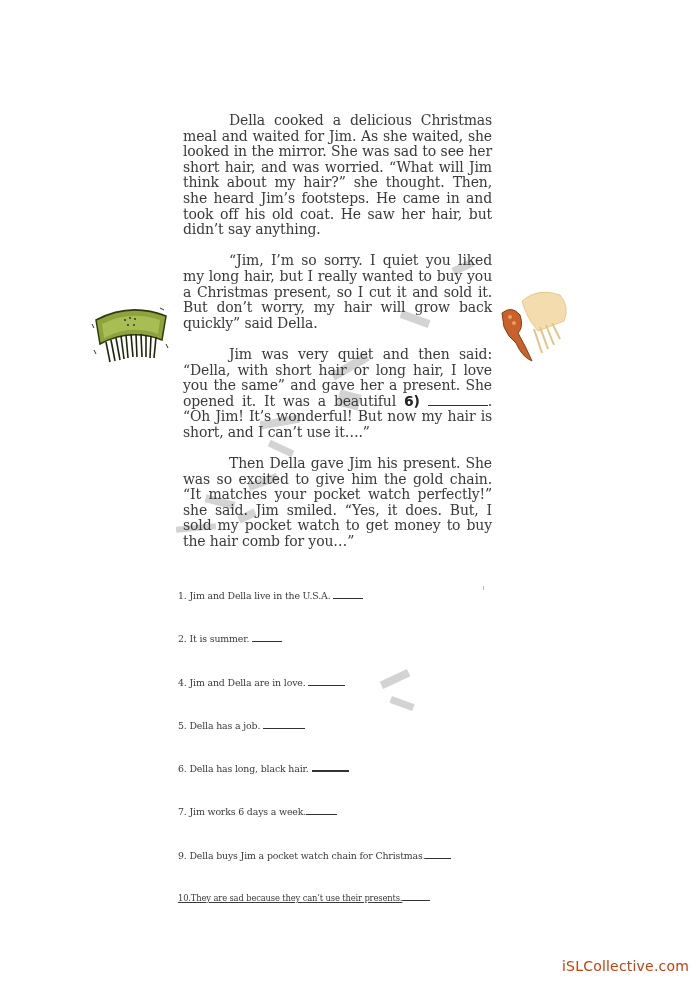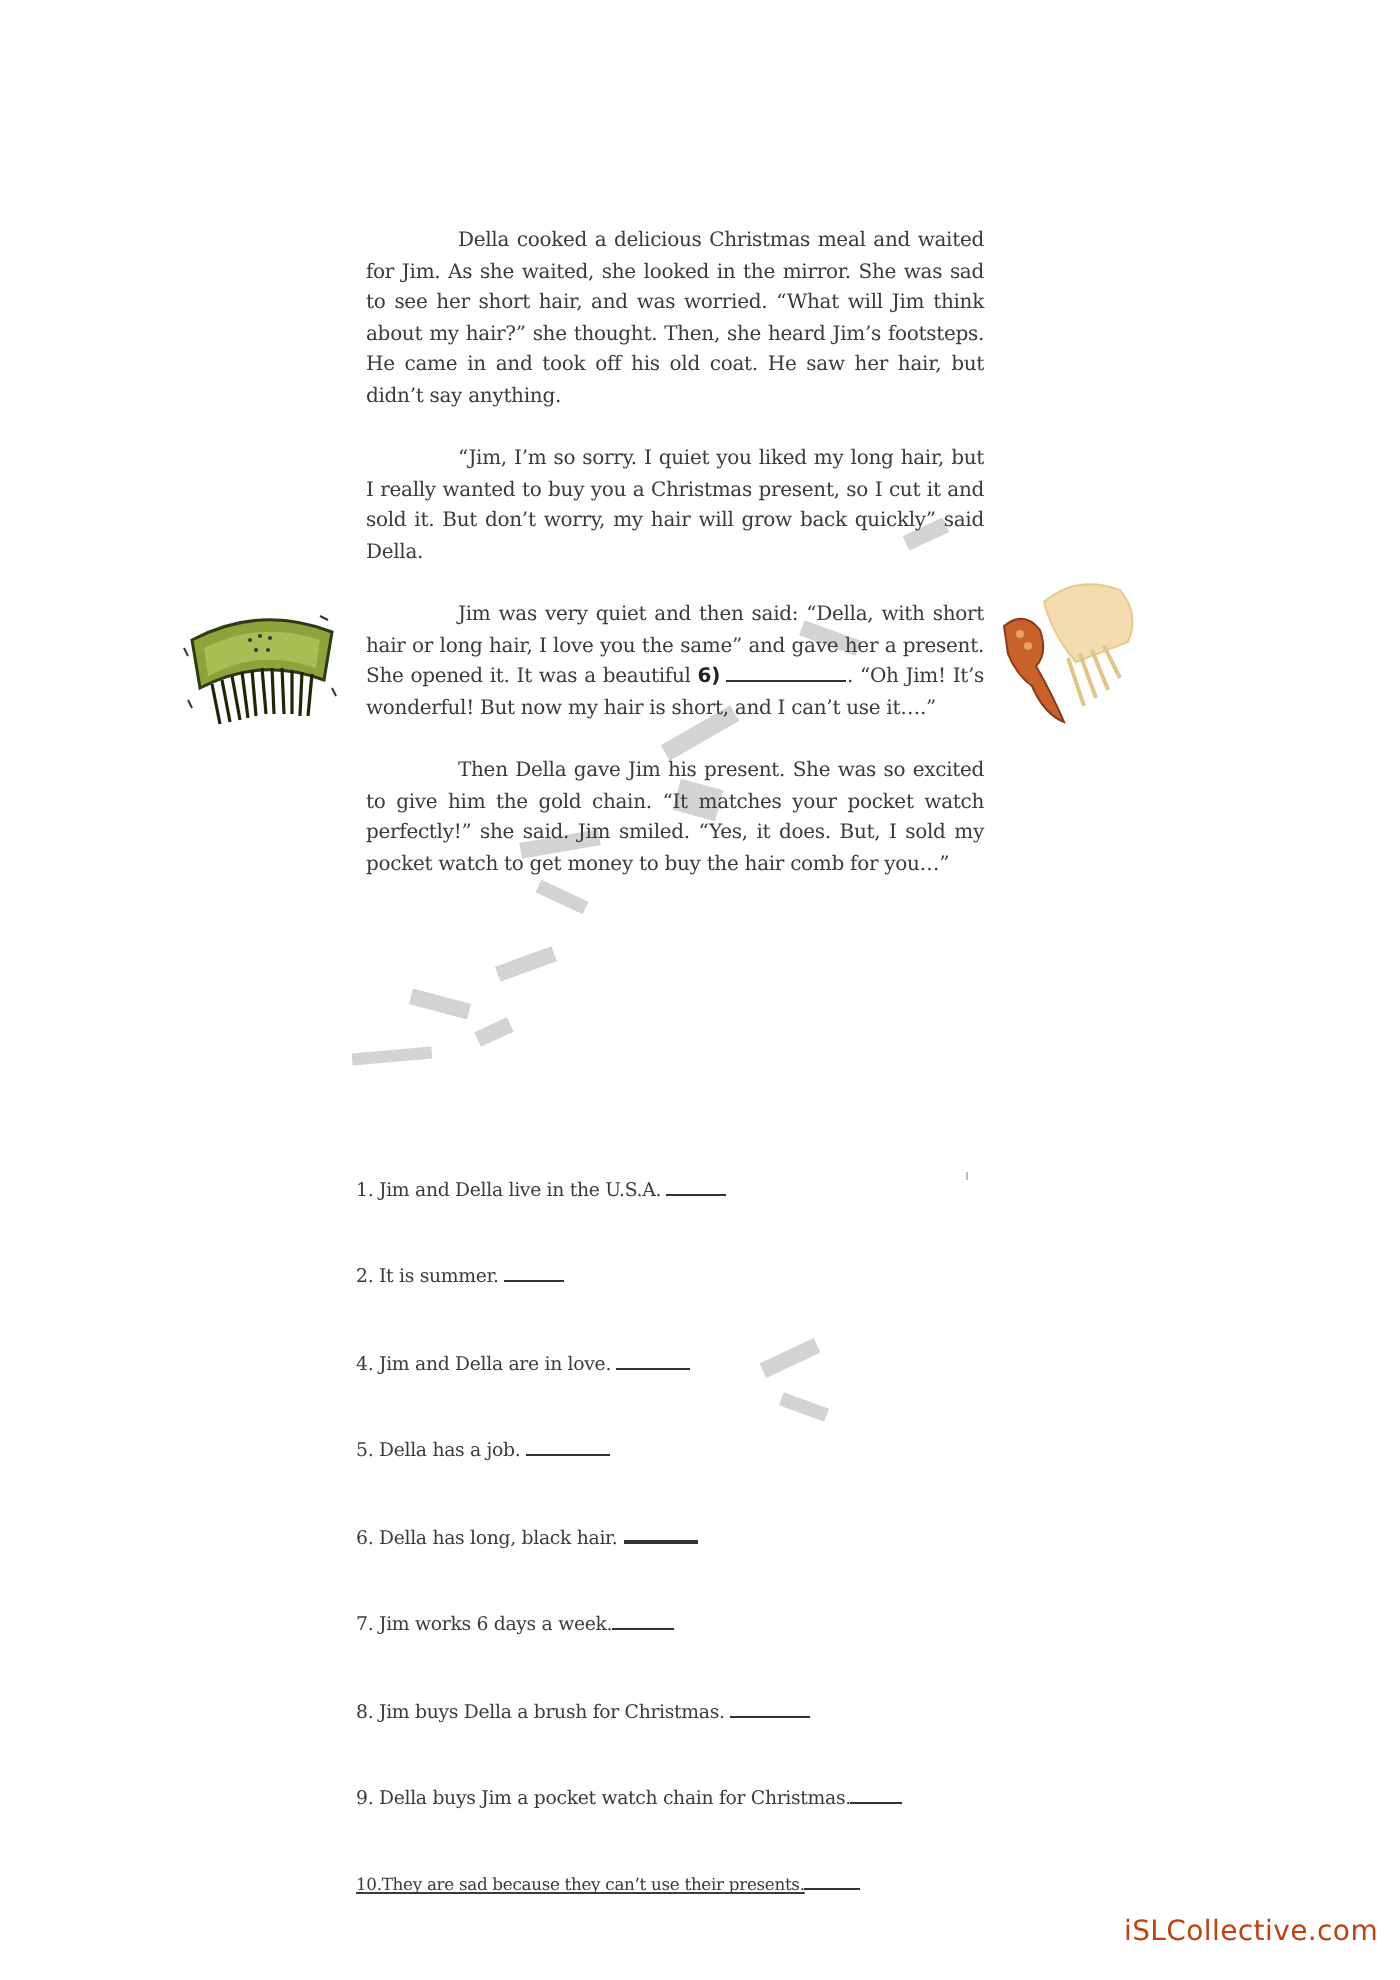--- a/index.html
+++ b/index.html
@@ -2,21 +2,21 @@
 <html><head>
 <meta charset="utf-8">
 <style>
   html, body { margin: 0; padding: 0; }
   body {
     width: 700px; height: 990px; background: #ffffff; position: relative; overflow: hidden;
     font-family: "DejaVu Serif", "Liberation Serif", serif; color: #3a3a3a;
   }
   .story {
     position: absolute; left: 183px; top: 113px; width: 309px;
-    font-size: 10px; line-height: 15.6px; letter-spacing: -0.15px;
+    font-size: 14px; line-height: 15.6px; letter-spacing: -0.15px;
   }
   .story p { margin: 0 0 15.6px 0; text-align: justify; text-indent: 46px; }
   .blank6 { font-family: "DejaVu Sans", sans-serif; font-weight: bold; color: #222; }
   .line { display: inline-block; border-bottom: 1px solid #333; height: 9px; vertical-align: baseline; }
   .questions {
     position: absolute; left: 178px; top: 560px; width: 320px;
     font-size: 9.4px; line-height: 15.3px; letter-spacing: -0.15px;
   }
   .questions .q { white-space: nowrap; margin-top: 28px; }
   .questions .q.small { font-size: 8.4px; text-decoration: underline; }
@@ -105,18 +105,17 @@
 
 <div class="tick"></div>
 
 <div class="questions">
   <div class="q"><span>1. Jim and Della live in the U.S.A. </span><span class="line" style="width:30px;"></span></div>
   <div class="q"><span>2. It is summer. </span><span class="line" style="width:30px;"></span></div>
   <div class="q"><span>4. Jim and Della are in love. </span><span class="line" style="width:37px;"></span></div>
   <div class="q"><span>5. Della has a job. </span><span class="line" style="width:42px;"></span></div>
   <div class="q"><span>6. Della has long, black hair. </span><span class="line" style="width:37px;border-bottom-width:2px;"></span></div>
   <div class="q"><span>7. Jim works 6 days a week.</span><span class="line" style="width:31px;"></span></div>
-  <div class="q"><span>8. Jim buys Della a brush for Christmas. </span><span class="line" style="width:40px;"></span></div>
   <div class="q"><span>9. Della buys Jim a pocket watch chain for Christmas.</span><span class="line" style="width:26px;"></span></div>
   <div class="q small"><span>10.They are sad because they can’t use their presents.</span><span class="line" style="width:28px;"></span></div>
 </div>
 
 <div class="logo">iSLCollective.com</div>
 
 </body></html>

